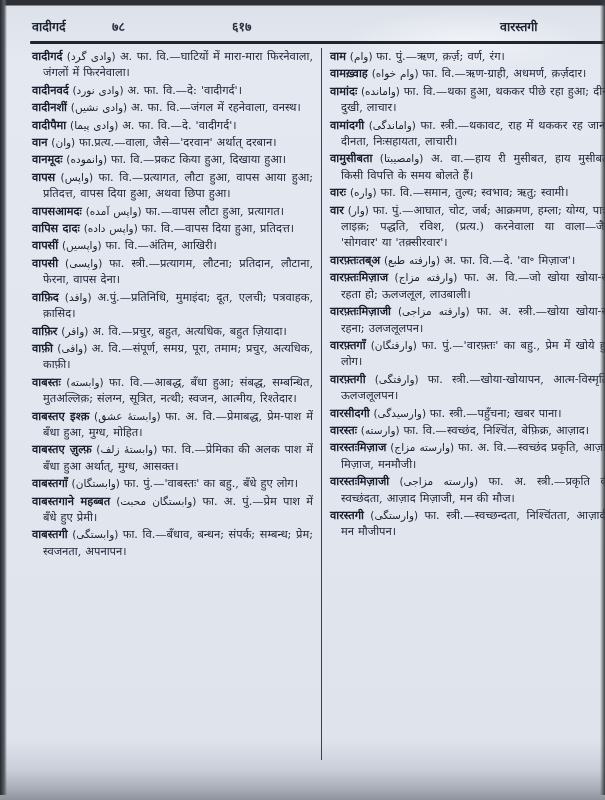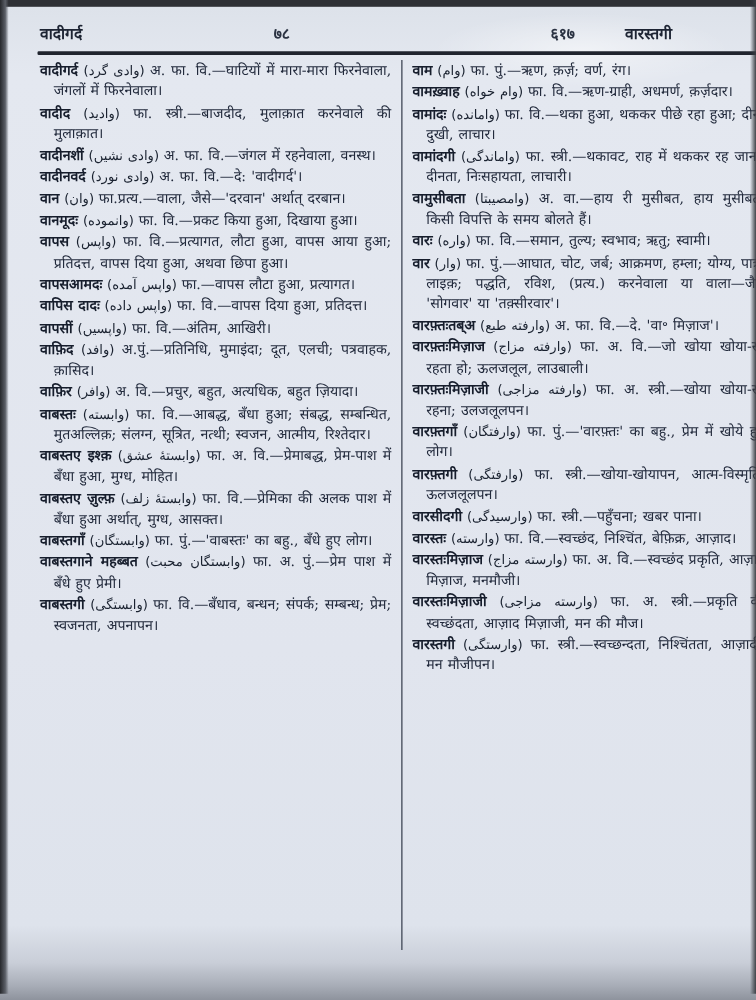--- a/index.html
+++ b/index.html
@@ -28,22 +28,22 @@
   .page{
     position:absolute;left:28px;top:8px;width:586px;height:780px;
     color:#1d2433;
   }
   .runhead{
     display:flex;align-items:flex-end;
     padding:10px 4px 4px 4px;
     font-size:12.5px;font-weight:bold;
   }
   .runhead .hw-left{width:80px;}
-  .runhead .folio-left{width:120px;text-align:right;color:#2a3242;}
-  .runhead .folio-center{flex:1;text-align:right;padding-right:40px;color:#2a3242;}
+  .runhead .folio-left{width:120px;text-align:left;color:#2a3242;}
+  .runhead .folio-center{flex:1;text-align:left;padding-right:40px;color:#2a3242;}
   .runhead .hw-right{width:110px;text-align:left;}
   .rule{
     height:3px;background:#20242e;margin:2px 2px 0 2px;border-radius:1px;
   }
   .cols{
     position:relative;display:flex;margin-top:4px;
   }
   .divider{
     position:absolute;left:50%;top:0;width:1px;height:712px;background:#3a4150;
   }
@@ -81,31 +81,33 @@
       <span class="folio-center">६१७</span>
       <span class="hw-right">वारस्तगी</span>
     </div>
 
     <div class="rule"></div>
 
     <div class="cols">
       <div class="divider"></div>
       <div class="col left" id="col-left">
           <div class="entry"><span class="hw">वादीगर्द</span><span class="ar">&nbsp;(وادی گرد)&nbsp;</span><span class="def">अ. फा. वि.—घाटियों में मारा-मारा फिरनेवाला, जंगलों में फिरनेवाला।</span></div>
-          <div class="entry"><span class="hw">वादीद</span><span class="ar">&nbsp;(وادید)&nbsp;</span><span class="def">फा. स्त्री.—बाजदीद, मुलाक़ात करनेवाले की मुलाक़ात।</span></div>
+          <div class="entry"><span class="hw">वादीनवर्द</span><span class="ar">&nbsp;(وادی نورد)&nbsp;</span><span class="def">अ. फा. वि.—दे: 'वादीगर्द'।</span></div>
           <div class="entry"><span class="hw">वादीनशीं</span><span class="ar">&nbsp;(وادی نشیں)&nbsp;</span><span class="def">अ. फा. वि.—जंगल में रहनेवाला, वनस्थ।</span></div>
-          <div class="entry"><span class="hw">वादीनवर्द</span><span class="ar">&nbsp;(وادی نورد)&nbsp;</span><span class="def">अ. फा. वि.—दे: 'वादीगर्द'।</span></div>
+          <div class="entry"><span class="hw">वादीपैमा</span><span class="ar">&nbsp;(وادی پیما)&nbsp;</span><span class="def">अ. फा. वि.—दे. 'वादीगर्द'।</span></div>
           <div class="entry"><span class="hw">वान</span><span class="ar">&nbsp;(وان)&nbsp;</span><span class="def">फा.प्रत्य.—वाला, जैसे—'दरवान' अर्थात् दरबान।</span></div>
           <div class="entry"><span class="hw">वानमूदः</span><span class="ar">&nbsp;(وانموده)&nbsp;</span><span class="def">फा. वि.—प्रकट किया हुआ, दिखाया हुआ।</span></div>
           <div class="entry"><span class="hw">वापस</span><span class="ar">&nbsp;(واپس)&nbsp;</span><span class="def">फा. वि.—प्रत्यागत, लौटा हुआ, वापस आया हुआ; प्रतिदत्त, वापस दिया हुआ, अथवा छिपा हुआ।</span></div>
           <div class="entry"><span class="hw">वापसआमदः</span><span class="ar">&nbsp;(واپس آمده)&nbsp;</span><span class="def">फा.—वापस लौटा हुआ, प्रत्यागत।</span></div>
           <div class="entry"><span class="hw">वापिस दादः</span><span class="ar">&nbsp;(واپس داده)&nbsp;</span><span class="def">फा. वि.—वापस दिया हुआ, प्रतिदत्त।</span></div>
           <div class="entry"><span class="hw">वापसीं</span><span class="ar">&nbsp;(واپسیں)&nbsp;</span><span class="def">फा. वि.—अंतिम, आखिरी।</span></div>
+          <div class="entry"><span class="hw">वापसी</span><span class="ar">&nbsp;(واپسی)&nbsp;</span><span class="def">फा. स्त्री.—प्रत्यागम, लौटना; प्रतिदान, लौटाना, फेरना, वापस देना।</span></div>
           <div class="entry"><span class="hw">वाफ़िद</span><span class="ar">&nbsp;(وافد)&nbsp;</span><span class="def">अ.पुं.—प्रतिनिधि, मुमाइंदा; दूत, एलची; पत्रवाहक, क़ासिद।</span></div>
           <div class="entry"><span class="hw">वाफ़िर</span><span class="ar">&nbsp;(وافر)&nbsp;</span><span class="def">अ. वि.—प्रचुर, बहुत, अत्यधिक, बहुत ज़ियादा।</span></div>
+          <div class="entry"><span class="hw">वाफ़ी</span><span class="ar">&nbsp;(وافی)&nbsp;</span><span class="def">अ. वि.—संपूर्ण, समग्र, पूरा, तमाम; प्रचुर, अत्यधिक, काफ़ी।</span></div>
           <div class="entry"><span class="hw">वाबस्तः</span><span class="ar">&nbsp;(وابسته)&nbsp;</span><span class="def">फा. वि.—आबद्ध, बँधा हुआ; संबद्ध, सम्बन्धित, मुतअल्लिक़; संलग्न, सूत्रित, नत्थी; स्वजन, आत्मीय, रिश्तेदार।</span></div>
           <div class="entry"><span class="hw">वाबस्तए इश्क़</span><span class="ar">&nbsp;(وابستهٔ عشق)&nbsp;</span><span class="def">फा. अ. वि.—प्रेमाबद्ध, प्रेम-पाश में बँधा हुआ, मुग्ध, मोहित।</span></div>
           <div class="entry"><span class="hw">वाबस्तए ज़ुल्फ़</span><span class="ar">&nbsp;(وابستهٔ زلف)&nbsp;</span><span class="def">फा. वि.—प्रेमिका की अलक पाश में बँधा हुआ अर्थात्, मुग्ध, आसक्त।</span></div>
           <div class="entry"><span class="hw">वाबस्तगाँ</span><span class="ar">&nbsp;(وابستگان)&nbsp;</span><span class="def">फा. पुं.—'वाबस्तः' का बहु., बँधे हुए लोग।</span></div>
           <div class="entry"><span class="hw">वाबस्तगाने महब्बत</span><span class="ar">&nbsp;(وابستگان محبت)&nbsp;</span><span class="def">फा. अ. पुं.—प्रेम पाश में बँधे हुए प्रेमी।</span></div>
           <div class="entry"><span class="hw">वाबस्तगी</span><span class="ar">&nbsp;(وابستگی)&nbsp;</span><span class="def">फा. वि.—बँधाव, बन्धन; संपर्क; सम्बन्ध; प्रेम; स्वजनता, अपनापन।</span></div>
         </div>
       <div class="col right" id="col-right">
           <div class="entry"><span class="hw">वाम</span><span class="ar">&nbsp;(وام)&nbsp;</span><span class="def">फा. पुं.—ऋण, क़र्ज़; वर्ण, रंग।</span></div>
           <div class="entry"><span class="hw">वामख़्वाह</span><span class="ar">&nbsp;(وام خواه)&nbsp;</span><span class="def">फा. वि.—ऋण-ग्राही, अधमर्ण, क़र्ज़दार।</span></div>

